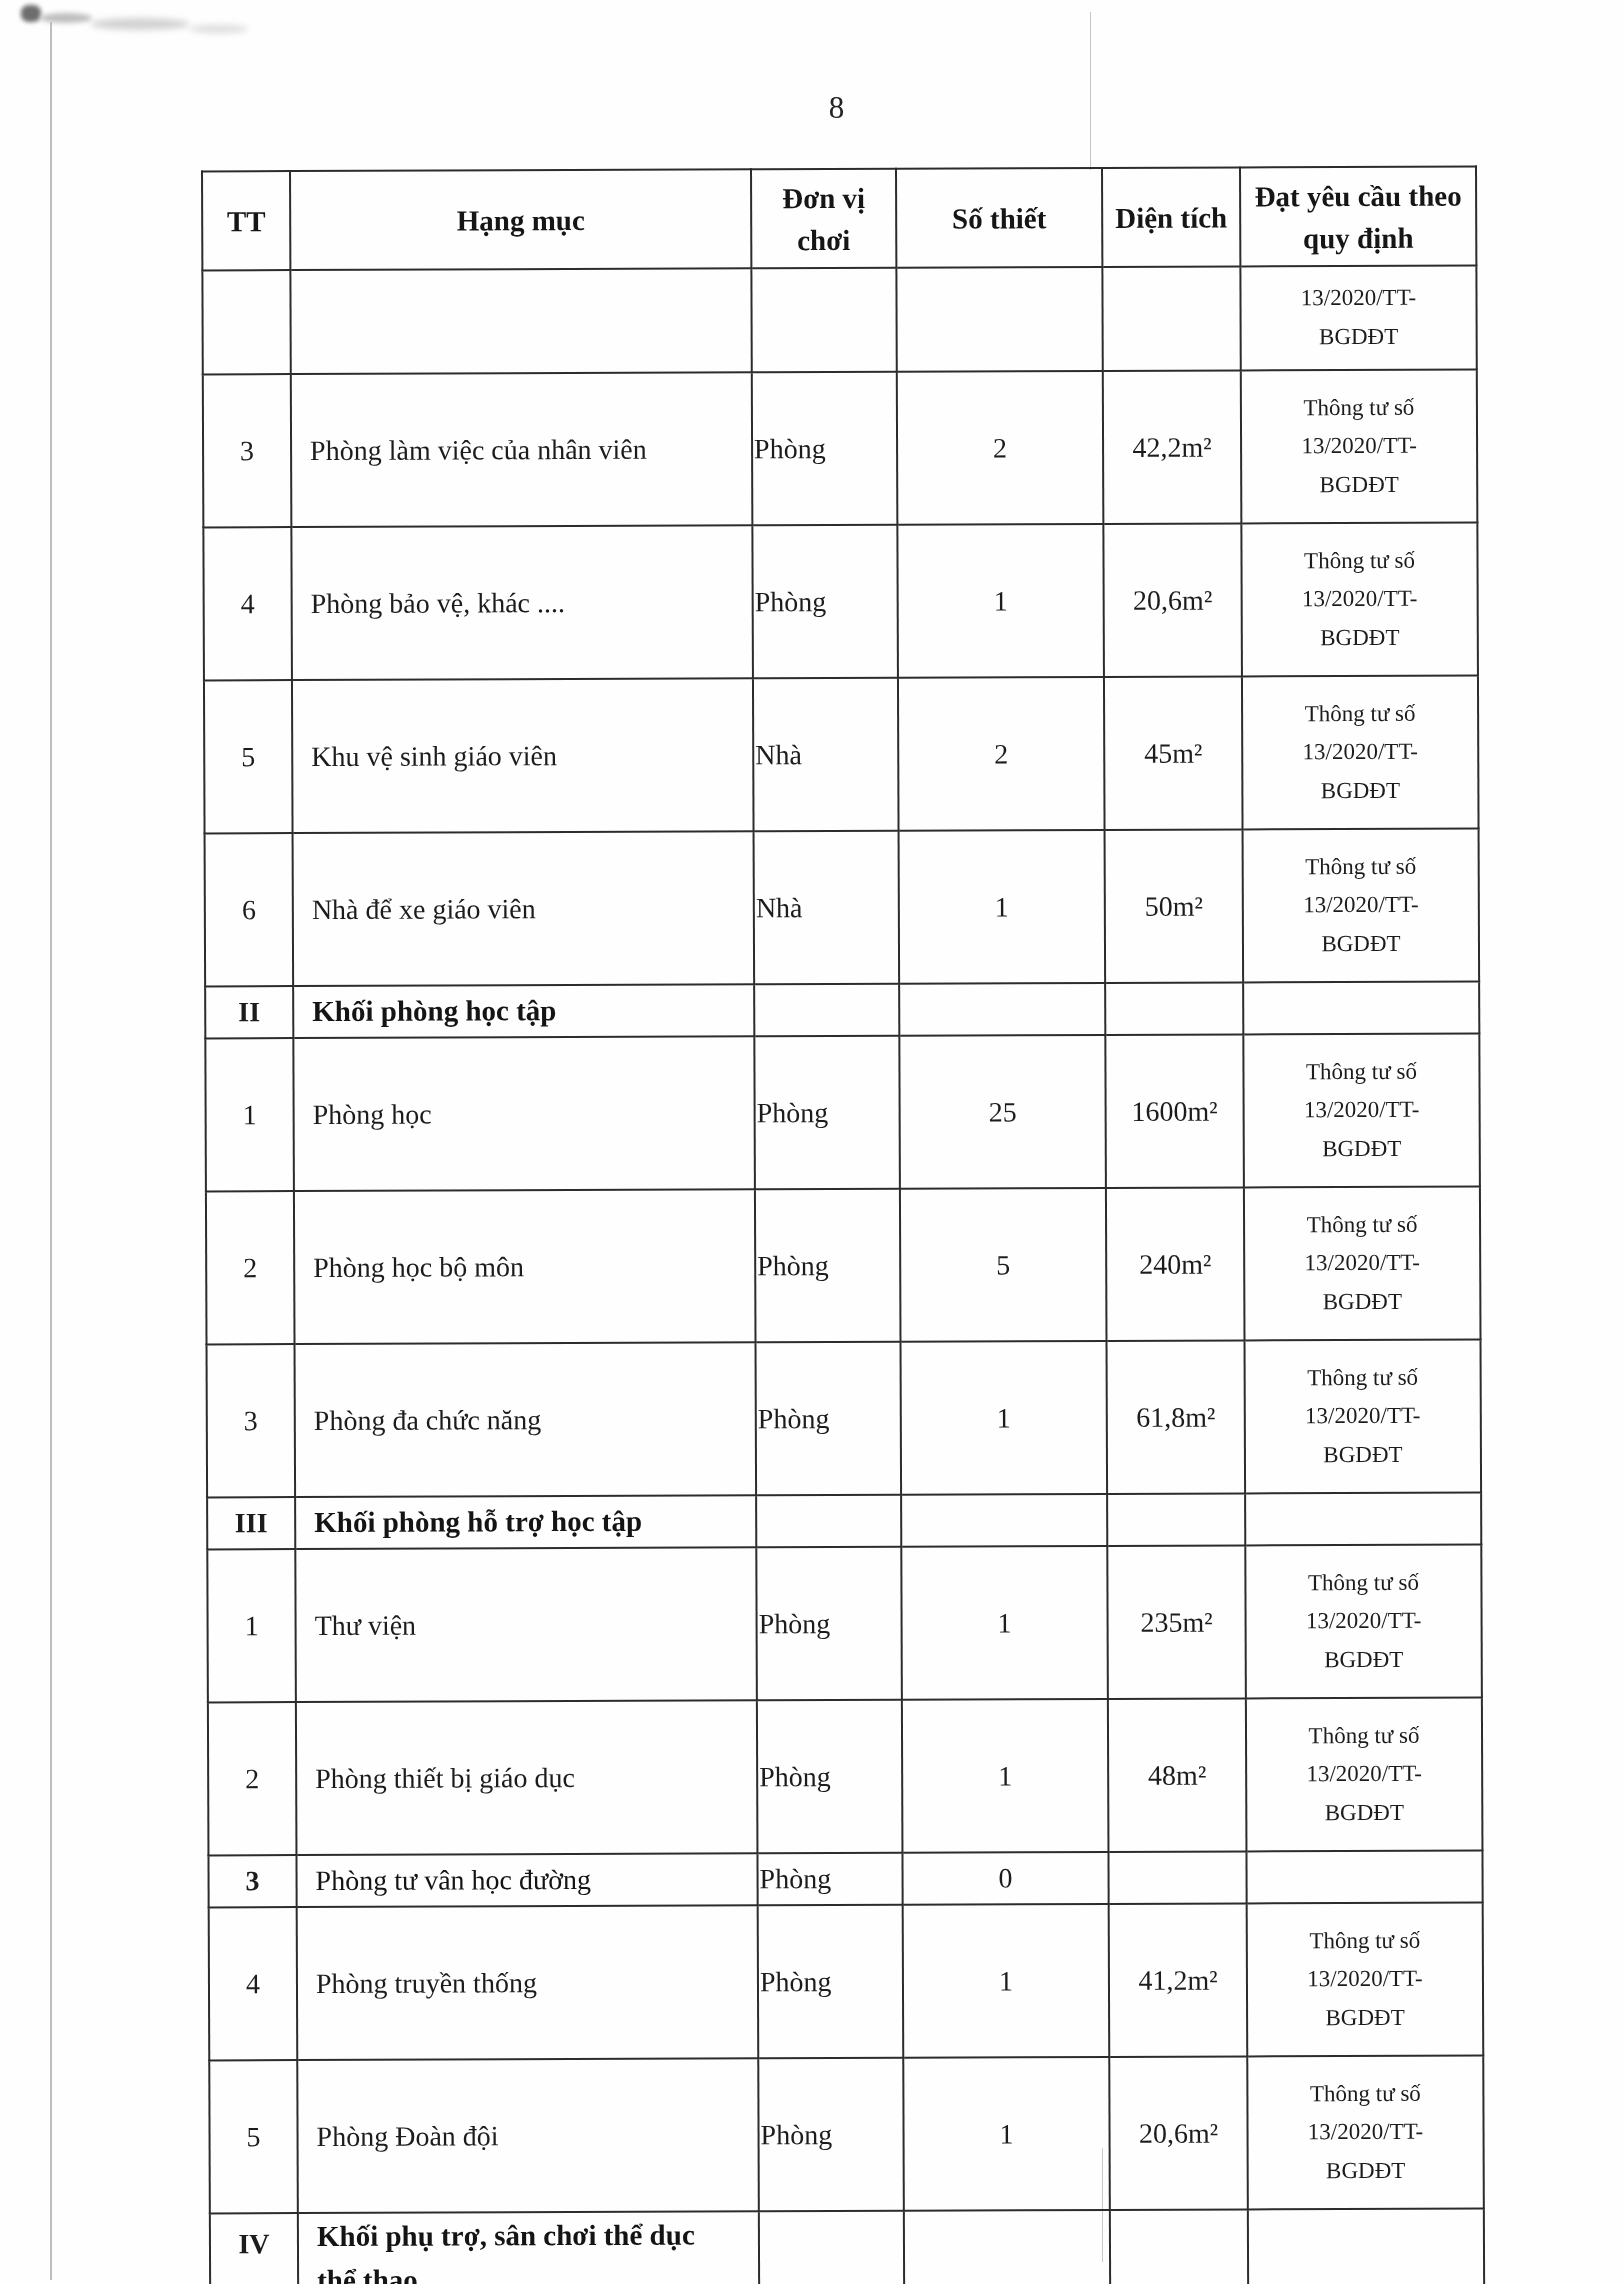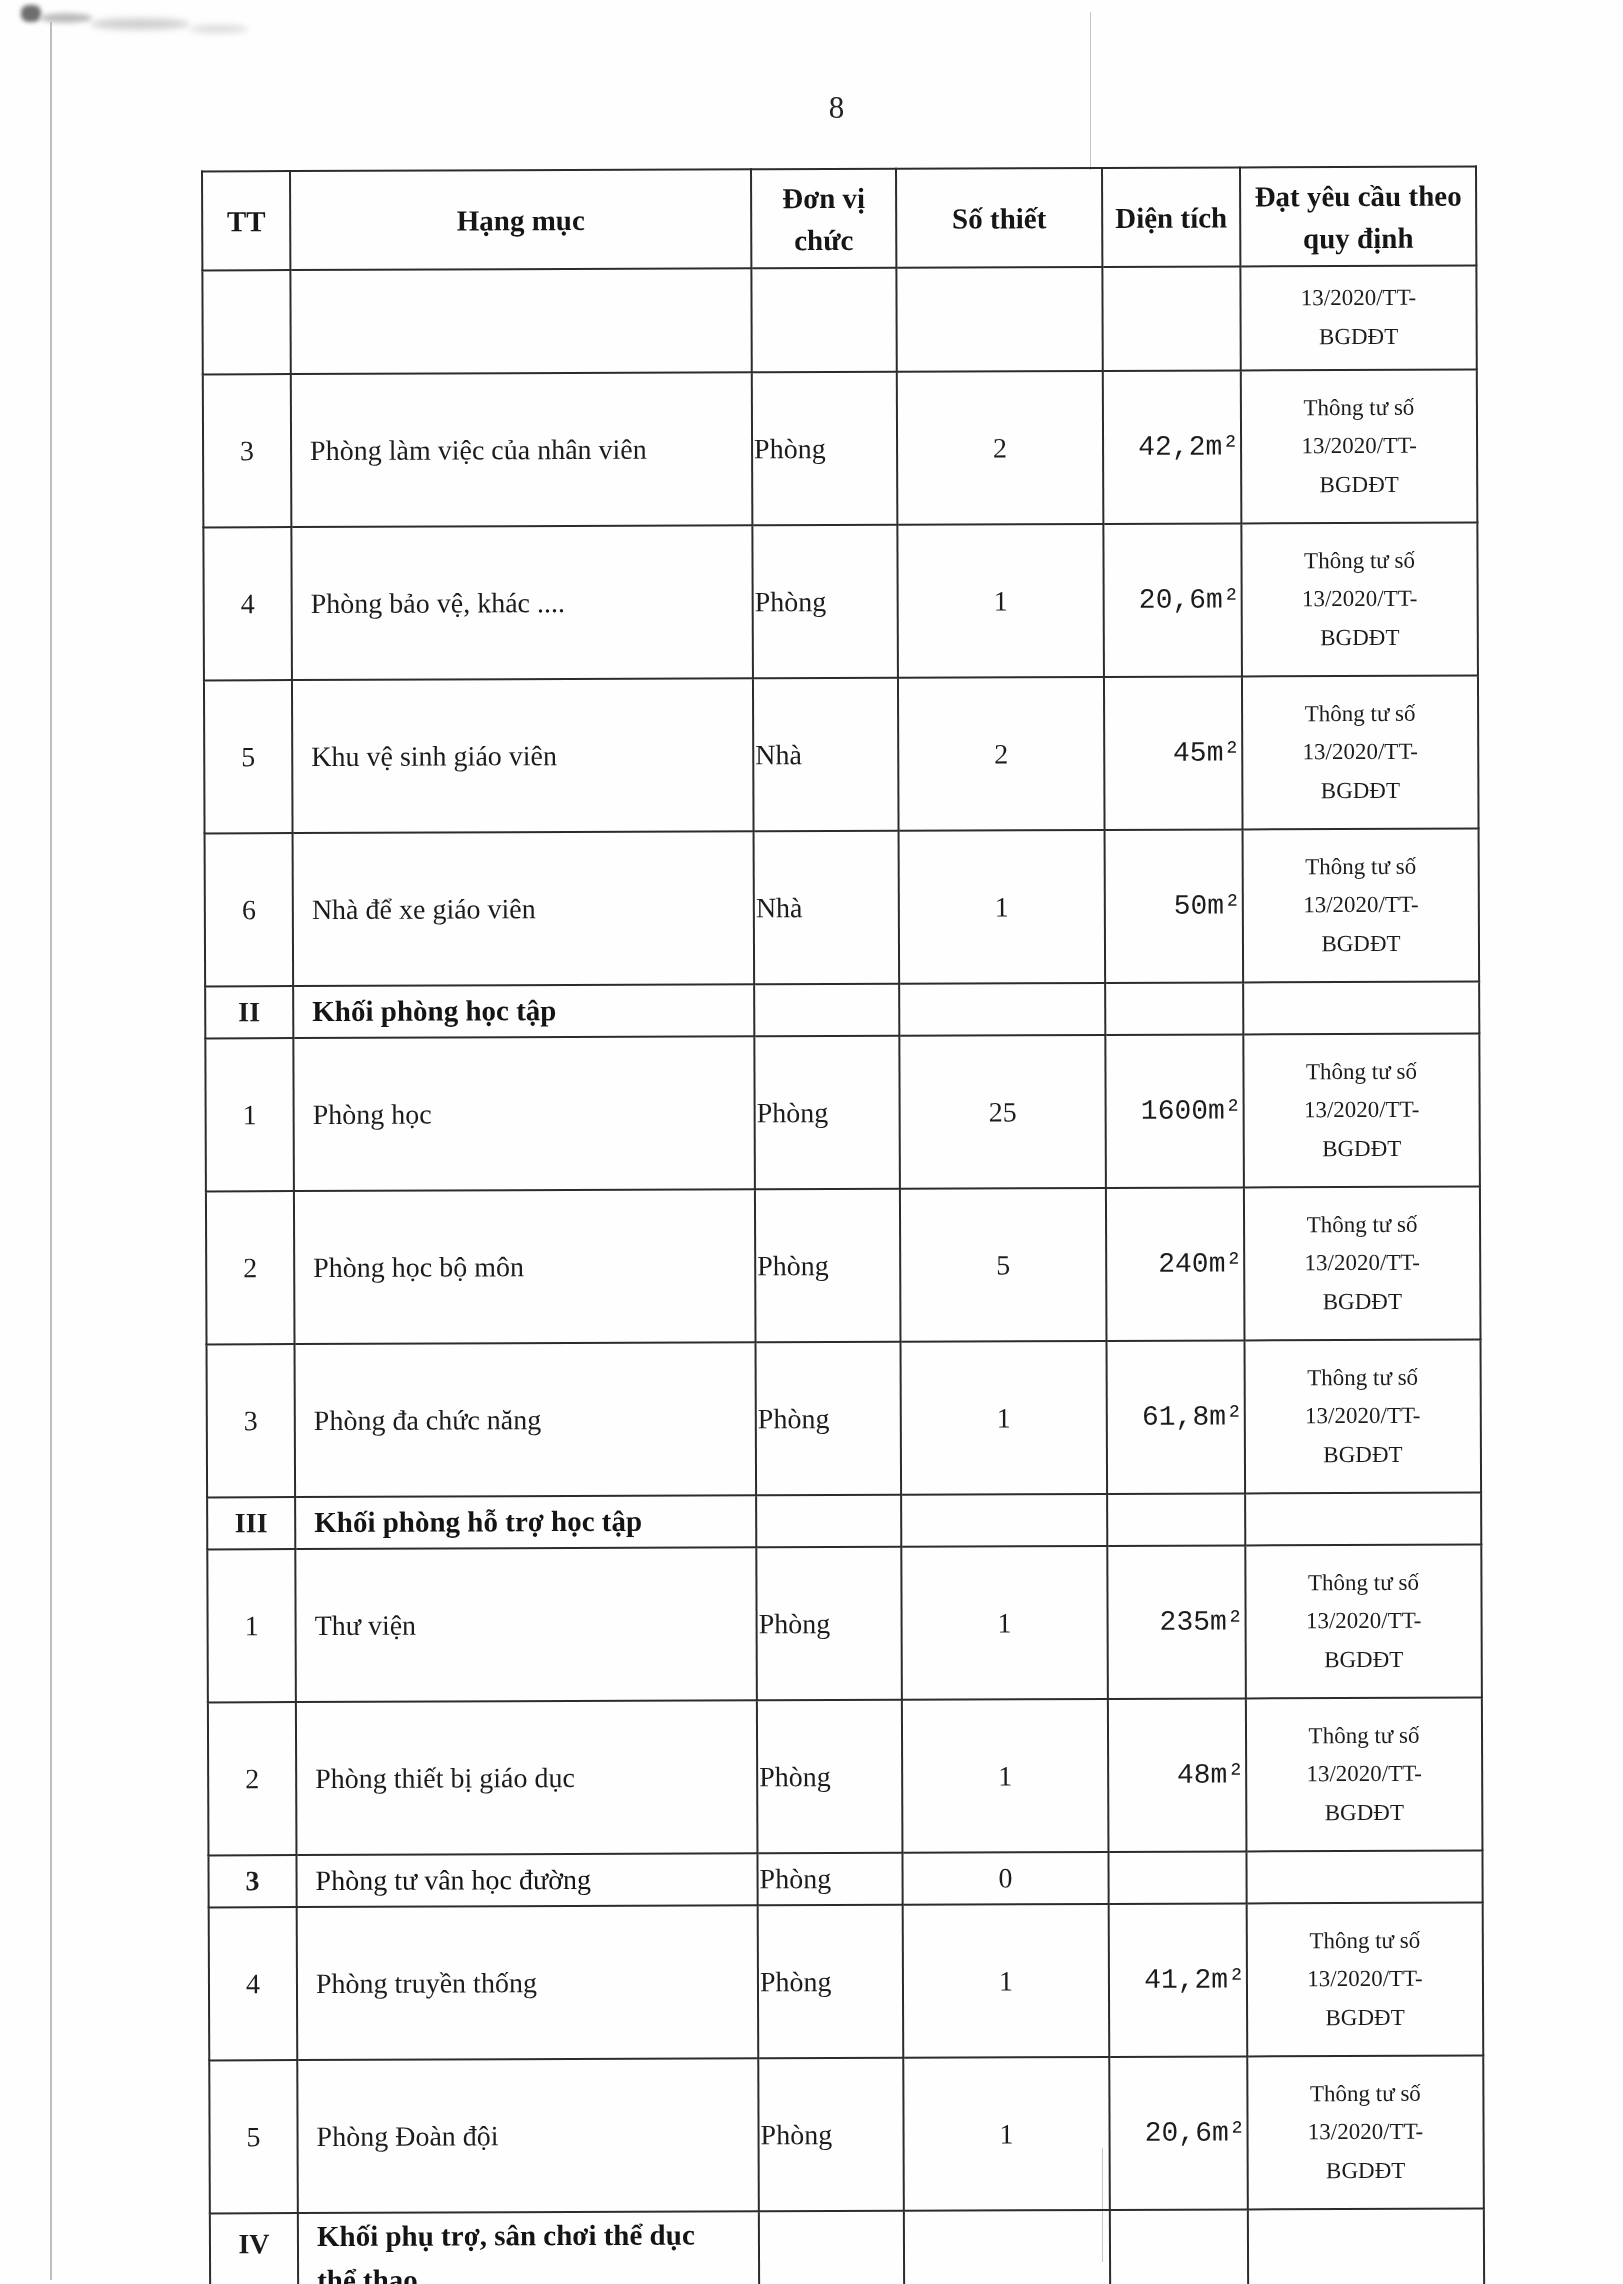--- a/index.html
+++ b/index.html
@@ -50,21 +50,21 @@
   tr.h-row     { height: 95px; }
   tr.cont-row  { height: 104px; }
   tr.data-row  { height: 153px; }
   tr.sect-row  { height: 52px; }
   tr.sect-row-tall { height: 91px; }
 
   td.c-tt   { text-align: center; }
   td.c-item { text-align: left; padding-left: 18px; padding-right: 9px; white-space: pre-line; }
   td.c-unit { text-align: left; }
   td.c-qty  { text-align: center; }
-  td.c-area { text-align: right; font-family: Liberation Mono, monospace; }
+  td.c-area { text-align: center; }
   td.c-req  { text-align: center; white-space: pre-line; line-height: 1.68; font-size: 23px; padding: 3.9px 2.6px; }
 
   tr.sect-row td.c-item, tr.sect-row-tall td.c-item { font-weight: bold; font-size: 29px; color: #141414; }
   tr.sect-row td.c-tt,  tr.sect-row-tall td.c-tt   { font-weight: bold; margin-top: 8px; }
 </style>
 </head>
 <body>
 
 <div class="page">
 
@@ -84,21 +84,21 @@
       <col style="width:461px">
       <col style="width:145px">
       <col style="width:206px">
       <col style="width:138px">
       <col style="width:236px">
     </colgroup>
     <tbody>
         <tr class="h-row">
       <th>TT</th>
       <th>Hạng mục</th>
-      <th>Đơn vị chức</th>
+      <th>Đơn vị chơi</th>
       <th>Số thiết</th>
       <th>Diện tích</th>
       <th>Đạt yêu cầu theo quy định</th>
     </tr>
 
     <tr class="cont-row">
       <td class="c-tt"></td>
       <td class="c-item"></td>
       <td class="c-unit"></td>
       <td class="c-qty"></td>

